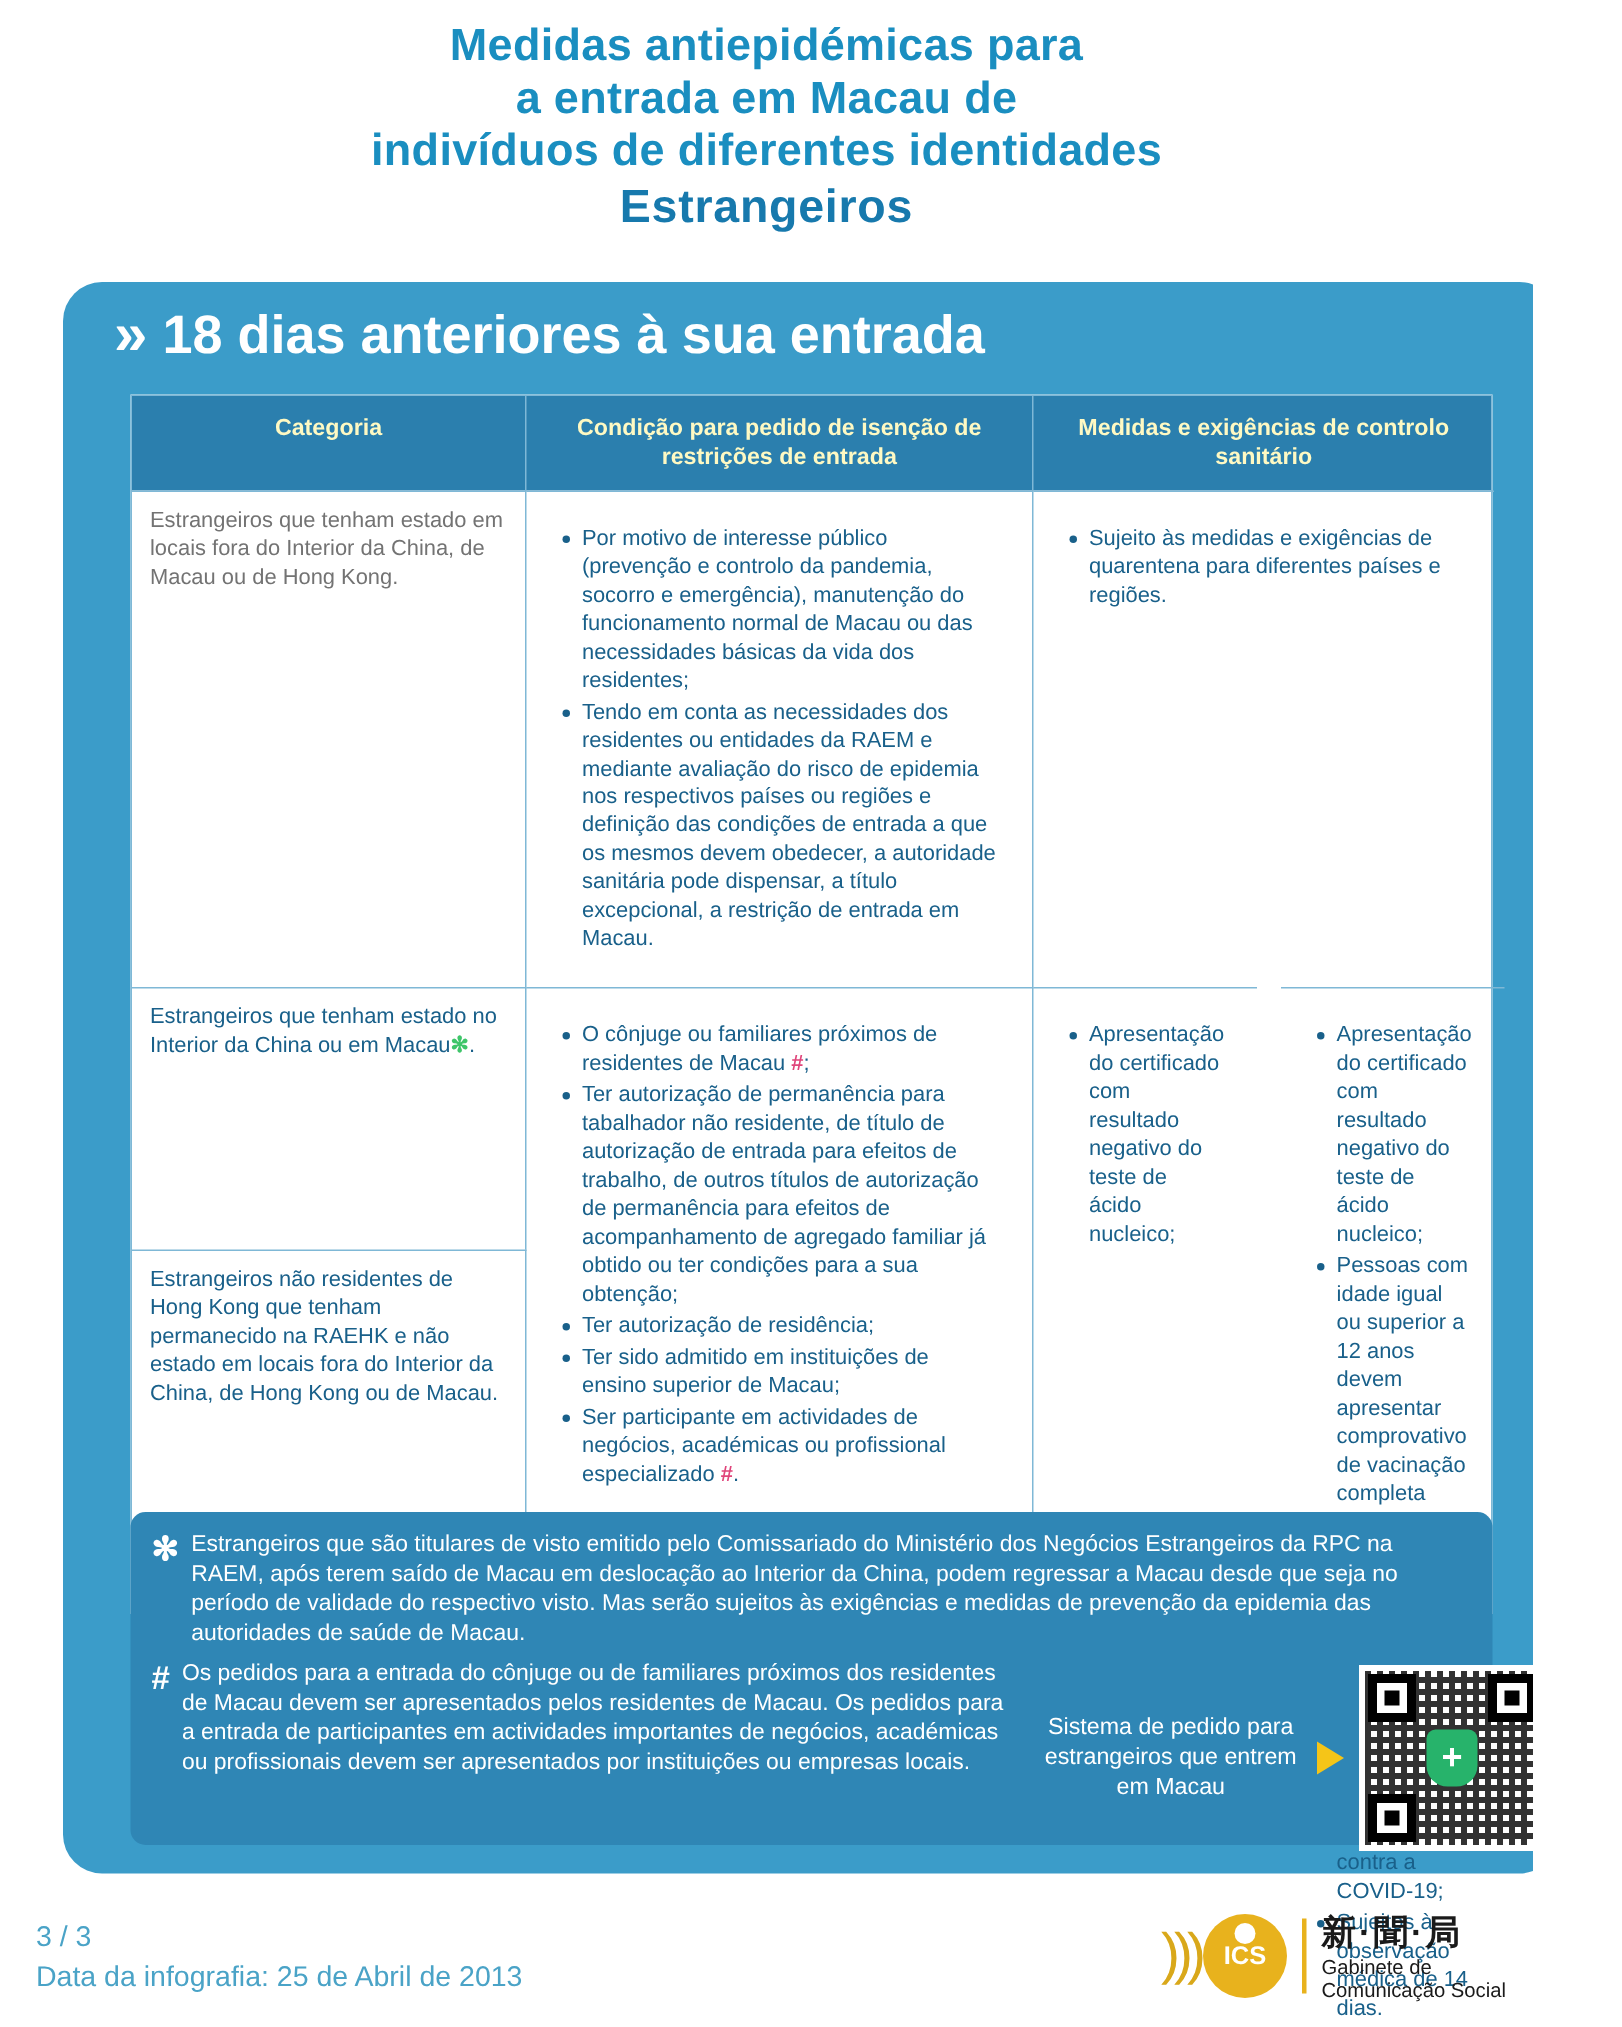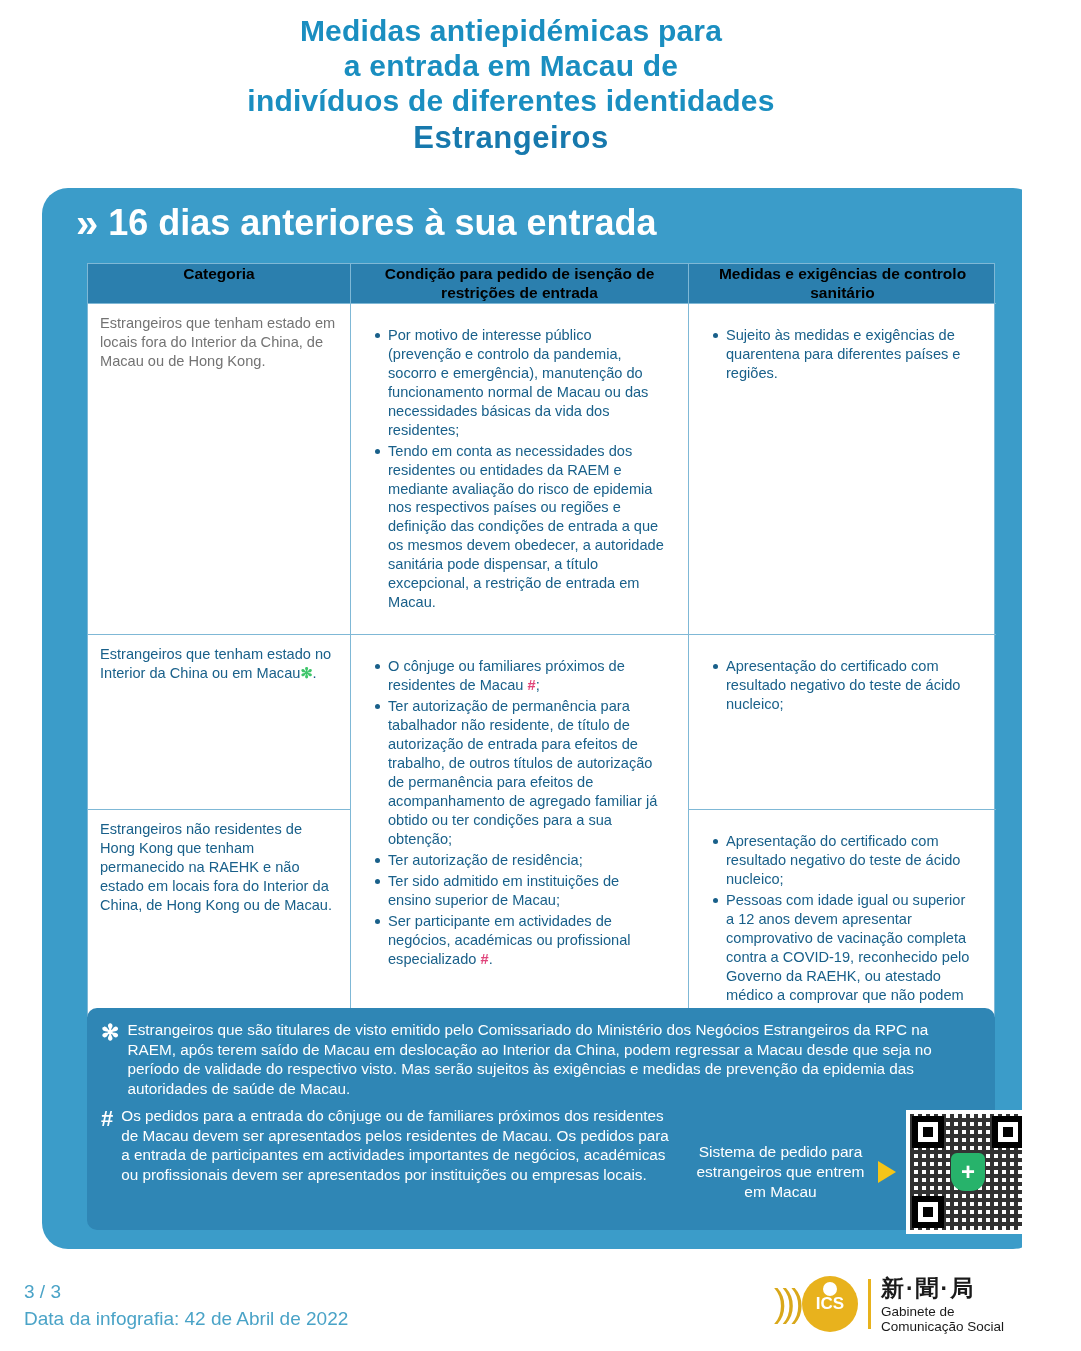--- a/index.html
+++ b/index.html
@@ -72,25 +72,25 @@
     background: #ffffff;
     border: 1px solid #7fb8d6;
     display: flex;
     flex-direction: column;
   }
   .thead {
     display: flex;
     background: #2b7fae;
   }
   .th {
-    color: #000000;
+    color: #fef9c3;
     font-size: 15.5px;
     font-weight: bold;
     text-align: center;
-    padding: 0 8px;
+    padding: 12px 8px;
     line-height: 1.25;
     border-right: 1px solid #7fb8d6;
   }
   .th:last-child { border-right: none; }
   .c1 { width: 263px; flex: none; }
   .c2 { width: 338px; flex: none; }
   .c3 { width: 307px; flex: none; }
 
   .trow { display: flex; }
   .td {
@@ -121,21 +121,21 @@
     background: #19608a;
     border-radius: 50%;
   }
   .hash { color: #e0457b; font-weight: bold; }
   .star { color: #3fc56a; font-weight: bold; }
 
   
   .span-wrap { display: flex; }
   .span-left { width: 263px; flex: none; display: flex; flex-direction: column; }
   .span-mid { width: 338px; flex: none; }
-  .span-right { width: 307px; flex: none; display: flex; flex-direction: column; }
+  .span-right { width: 307px; flex: none; display: flex; flex-direction: row; gap: 16px; }
   .cellbox {
     border-top: 1px solid #7fb8d6;
     border-right: 1px solid #7fb8d6;
     padding: 10px 10px 10px 12px;
     color: #19608a;
     font-size: 14.6px;
     line-height: 1.3;
   }
   .span-right .cellbox { border-right: none; }
 
@@ -296,21 +296,21 @@
     <div class="line l1">Medidas antiepidémicas para</div>
     <div class="line l2">a entrada em Macau de</div>
     <div class="line l3">indivíduos de diferentes identidades</div>
     <div class="line big">Estrangeiros</div>
   </div>
 
   <div class="panel">
 
     <div class="panel-title">
       <span class="chev">»</span>
-      <span class="panel-title-text">16 dias anteriores à sua entrada</span>
+      <span class="panel-title-text">18 dias anteriores à sua entrada</span>
     </div>
 
     <div class="table">
 
       <div class="thead">
         <div class="th c1">Categoria</div>
         <div class="th c2">Condição para pedido de isenção de restrições de entrada</div>
         <div class="th c3">Medidas e exigências de controlo sanitário</div>
       </div>
 
@@ -395,21 +395,21 @@
             <div class="shield">+</div>
           </div>
         </div>
       </div>
     </div>
 
   </div>
 
   <div class="footer">
     <div>3 / 3</div>
-    <div>Data da infografia: 42 de Abril de 2022</div>
+    <div>Data da infografia: 25 de Abril de 2013</div>
   </div>
 
   <div class="logo">
     <span class="waves">)))</span>
     <div class="circ">ICS</div>
     <div class="logo-bar"></div>
     <div class="logo-text">
       <div class="cn">新·聞·局</div>
       <div class="pt">Gabinete de</div>
       <div class="pt">Comunicação Social</div>

